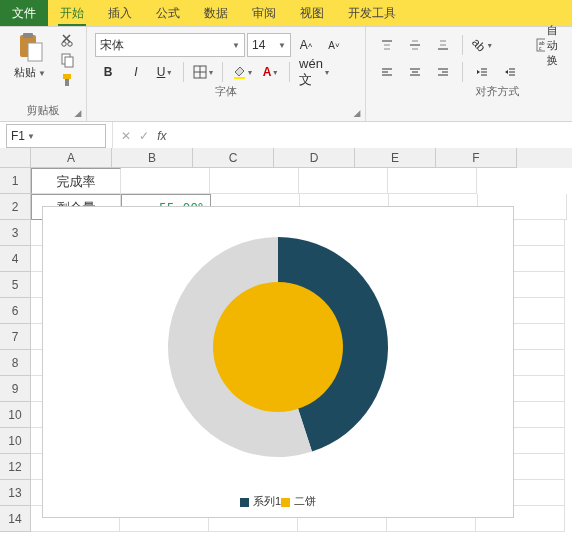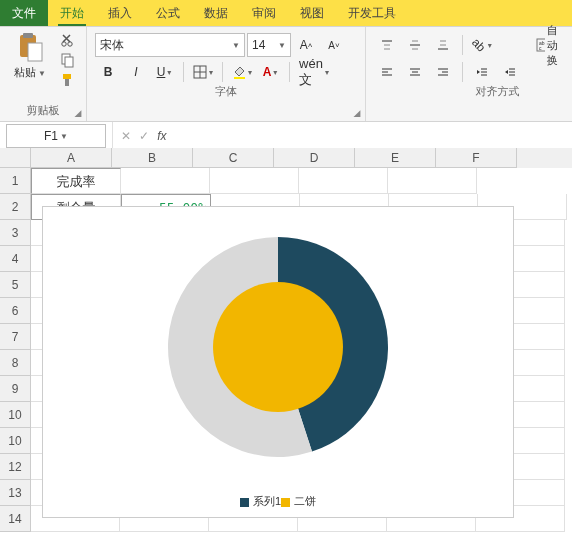--- a/index.html
+++ b/index.html
@@ -23,21 +23,21 @@
   .combo{height:22px;background:#fff;border:1px solid #bfbfbf;display:flex;align-items:center;padding:0 4px;font-size:12px;color:#333}
   .tiny-btn{min-width:20px;height:22px;display:flex;align-items:center;justify-content:center;border:1px solid transparent;cursor:pointer;padding:0 2px}
   .pipe{width:1px;height:20px;background:#d0d0d0;margin:0 4px}
   .font-body{display:flex;flex-direction:column;gap:3px;padding-top:2px}
   .align-body{display:flex;flex-direction:column;gap:3px;padding-top:2px}
   .side-col{display:flex;flex-direction:row;gap:18px;margin-left:10px;padding-top:2px}
   .lbl{font-size:11px;color:#333;margin-left:2px}
   .corner{position:absolute;right:2px;bottom:2px;width:12px;height:12px;font-size:9px;color:#888;cursor:pointer;display:flex;align-items:center;justify-content:center}
   
   .fx-bar{height:28px;background:#fff;border-bottom:1px solid #d4d4d4;display:flex;align-items:center}
-  .name-box{width:90px;height:22px;border:1px solid #bfbfbf;margin:0 6px;display:flex;align-items:center;padding:0 4px;background:#fff;justify-content:center}
+  .name-box{width:90px;height:22px;border:1px solid #bfbfbf;margin:0 6px;display:flex;align-items:center;padding:0 4px;background:#fff;justify-content:flex-start}
   .fx-btns{display:flex;align-items:center;gap:8px;padding:0 8px;border-left:1px solid #e0e0e0;height:100%}
   .fx-input{flex:1;height:22px;border:none;padding:0 6px;background:#fff;outline:none}
   
   .sheet-area{position:absolute;top:148px;bottom:0;left:0;right:0;background:#fff;overflow:hidden}
   .colheads{display:flex;height:20px;background:#f0f0f0}
   .corner-cell{width:30px;border-right:1px solid #ccc;border-bottom:1px solid #ccc;background:#f0f0f0}
   .colhead{border-right:1px solid #ccc;border-bottom:1px solid #ccc;text-align:center;line-height:20px;font-size:12px;color:#555;background:#f0f0f0}
   .r{display:flex;height:26px}
   .rowhead{width:30px;border-right:1px solid #ccc;border-bottom:1px solid #ccc;text-align:center;line-height:26px;font-size:12px;color:#555;background:#f0f0f0}
   .cell{border-right:1px solid #e0e0e0;border-bottom:1px solid #e0e0e0;line-height:26px;padding:0 4px;font-size:13px;overflow:hidden;white-space:nowrap}

